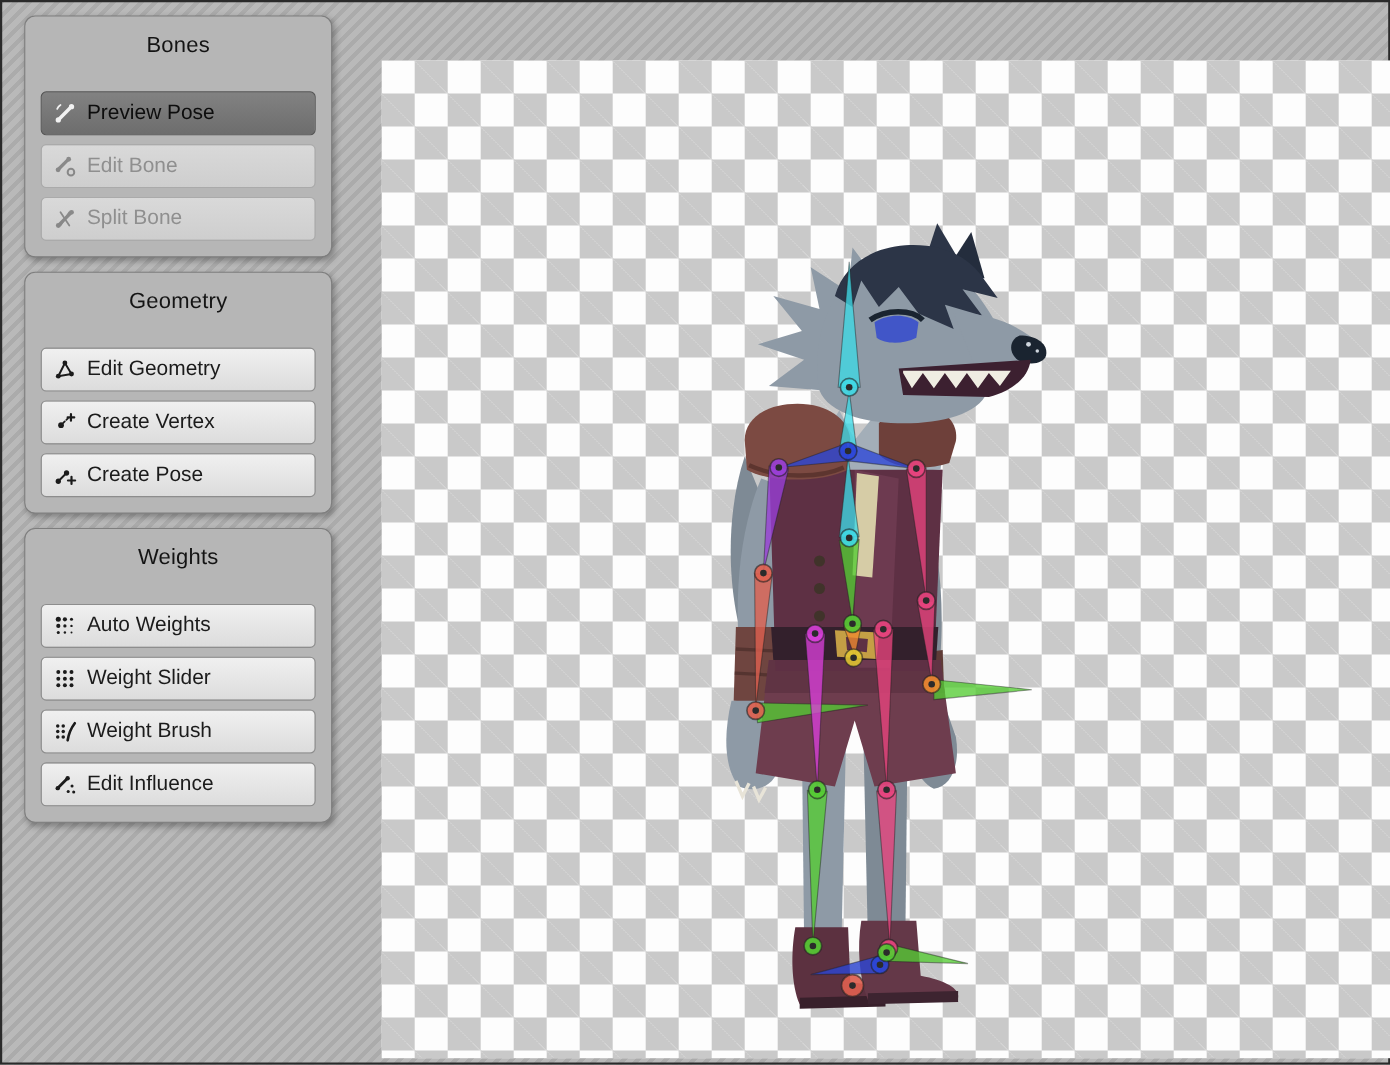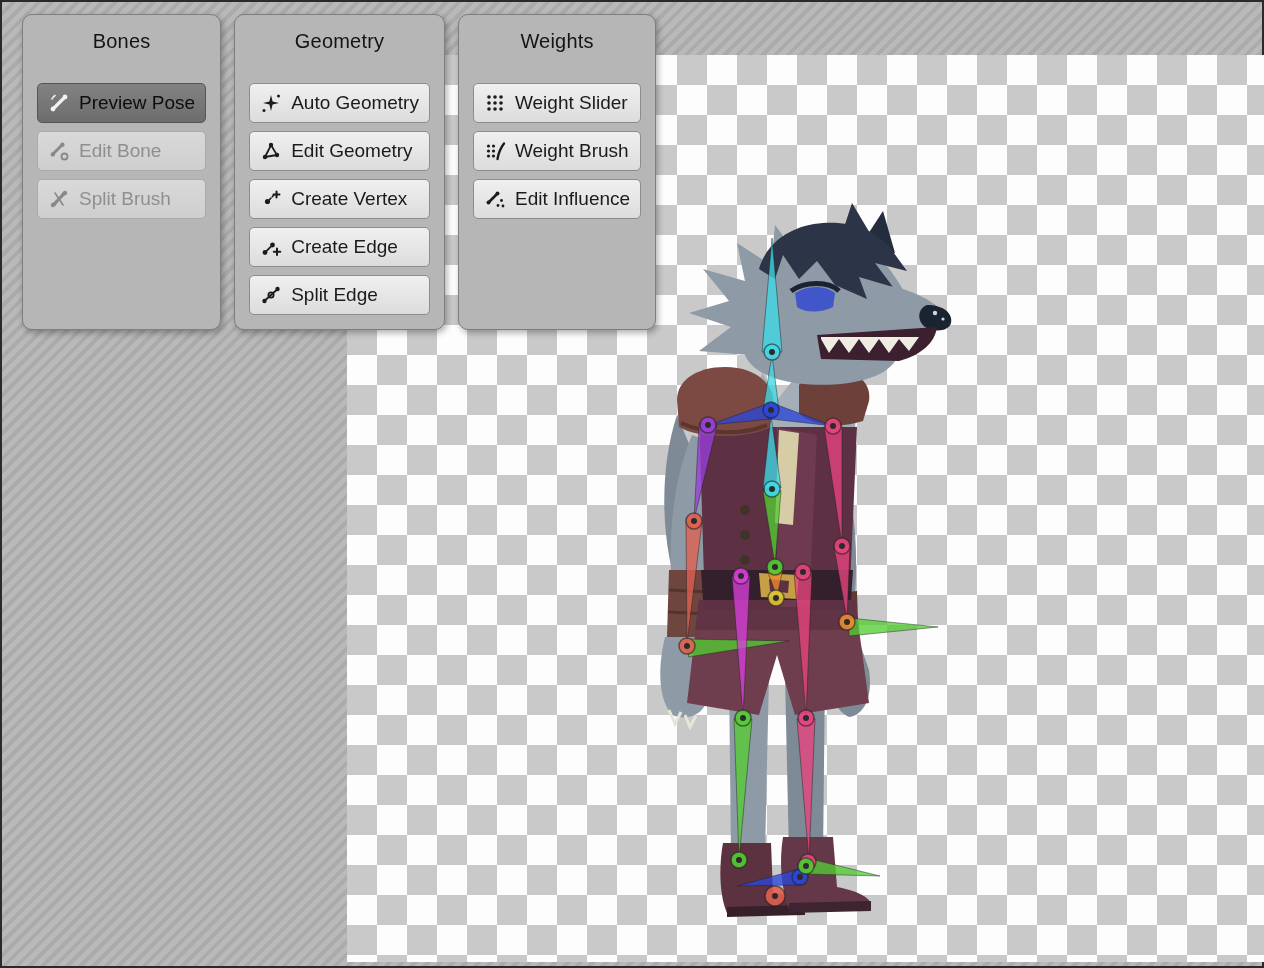--- a/index.html
+++ b/index.html
@@ -13,21 +13,21 @@
   .canvas{
     position:absolute;left:347px;top:55px;width:917px;height:907px;
     background-color:#fdfdfd;
     background-image:
       linear-gradient(45deg,#c9c9c9 25%,transparent 25%,transparent 75%,#c9c9c9 75%),
       linear-gradient(45deg,#c9c9c9 25%,transparent 25%,transparent 75%,#c9c9c9 75%);
     background-size:60px 60px;
     background-position:0 0,30px 30px;
   }
   .scene{position:absolute;left:0;top:0;display:block;}
-  .tool-panels{position:absolute;left:22px;top:14px;width:280px;display:flex;flex-direction:row;gap:13px;}
+  .tool-panels{position:absolute;left:22px;top:14px;width:280px;display:flex;flex-direction:column;gap:13px;}
   .panel{
     background:#b6b6b6;border:1px solid #7e7e7e;border-radius:10px;
     box-shadow:2px 3px 6px rgba(0,0,0,0.3);
     padding:12px 14px 14px;box-sizing:border-box;
   }
   .panel-title{
     font-size:20px;line-height:28px;text-align:center;color:#141414;
     margin:0 0 28px;font-weight:500;letter-spacing:.2px;
   }
   .tool-btn{
@@ -208,34 +208,26 @@
         </svg>
         <span class="btn-label">Edit Bone</span>
       </button>
       <button class="tool-btn disabled" disabled="">
         <svg class="icon" viewBox="0 0 22 22" fill="none" stroke="currentColor" stroke-linecap="round">
           <path d="M6.2 15.8 L15.8 6.2" stroke-width="3"></path>
           <circle cx="5" cy="17" r="2.2" fill="currentColor" stroke="none"></circle>
           <circle cx="17" cy="5" r="2.2" fill="currentColor" stroke="none"></circle>
           <path d="M7 5 L15 17 M15 5 L7 17" stroke-width="1.6"></path>
         </svg>
-        <span class="btn-label">Split Brush</span>
+        <span class="btn-label">Split Bone</span>
       </button>
     </div>
 
     <div class="panel">
       <div class="panel-title">Geometry</div>
-      <button class="tool-btn">
-        <svg class="icon" viewBox="0 0 22 22" fill="none" stroke="currentColor" stroke-linecap="round">
-          <path d="M11 3 L12.6 9.4 L19 11 L12.6 12.6 L11 19 L9.4 12.6 L3 11 L9.4 9.4 Z" fill="currentColor" stroke="none"></path>
-          <circle cx="18.5" cy="4" r="1.5" fill="currentColor" stroke="none"></circle>
-          <circle cx="4" cy="18.5" r="1.5" fill="currentColor" stroke="none"></circle>
-        </svg>
-        <span class="btn-label">Auto Geometry</span>
-      </button>
       <button class="tool-btn">
         <svg class="icon" viewBox="0 0 22 22" fill="none" stroke="currentColor" stroke-linecap="round">
           <path d="M5 17 L11 5 L17 15 Z" stroke-width="1.8"></path>
           <circle cx="5" cy="17" r="2.2" fill="currentColor" stroke="none"></circle>
           <circle cx="11" cy="5" r="2.2" fill="currentColor" stroke="none"></circle>
           <circle cx="17" cy="15" r="2.2" fill="currentColor" stroke="none"></circle>
         </svg>
         <span class="btn-label">Edit Geometry</span>
       </button>
       <button class="tool-btn">
@@ -246,35 +238,40 @@
         </svg>
         <span class="btn-label">Create Vertex</span>
       </button>
       <button class="tool-btn">
         <svg class="icon" viewBox="0 0 22 22" fill="none" stroke="currentColor" stroke-linecap="round">
           <circle cx="5" cy="16.5" r="2.4" fill="currentColor" stroke="none"></circle>
           <circle cx="12.5" cy="9" r="2.4" fill="currentColor" stroke="none"></circle>
           <path d="M6.6 14.9 L10.9 10.6" stroke-width="1.8"></path>
           <path d="M17 12.5 v6.5 M13.8 15.8 h6.5" stroke-width="2"></path>
         </svg>
-        <span class="btn-label">Create Edge</span>
-      </button>
-      <button class="tool-btn">
-        <svg class="icon" viewBox="0 0 22 22" fill="none" stroke="currentColor" stroke-linecap="round">
-          <circle cx="4.5" cy="17" r="2.2" fill="currentColor" stroke="none"></circle>
-          <circle cx="17.5" cy="5" r="2.2" fill="currentColor" stroke="none"></circle>
-          <path d="M6 15.5 L16 6.5" stroke-width="1.8"></path>
-          <circle cx="11" cy="11" r="2.6" stroke-width="1.8"></circle>
-        </svg>
-        <span class="btn-label">Split Edge</span>
+        <span class="btn-label">Create Pose</span>
       </button>
     </div>
 
     <div class="panel">
       <div class="panel-title">Weights</div>
+      <button class="tool-btn">
+        <svg class="icon" viewBox="0 0 22 22" fill="currentColor">
+          <circle cx="5" cy="5" r="2.3"></circle>
+            <circle cx="11" cy="5" r="1.9"></circle>
+            <circle cx="17" cy="5" r="1.4"></circle>
+          <circle cx="5" cy="11" r="1.9"></circle>
+            <circle cx="11" cy="11" r="1.5"></circle>
+            <circle cx="17" cy="11" r="1.1"></circle>
+          <circle cx="5" cy="17" r="1.4"></circle>
+            <circle cx="11" cy="17" r="1.1"></circle>
+            <circle cx="17" cy="17" r="0.9"></circle>
+        </svg>
+        <span class="btn-label">Auto Weights</span>
+      </button>
       <button class="tool-btn">
         <svg class="icon" viewBox="0 0 22 22" fill="currentColor">
           <circle cx="5" cy="5" r="1.8"></circle>
             <circle cx="11" cy="5" r="1.8"></circle>
             <circle cx="17" cy="5" r="1.8"></circle>
           <circle cx="5" cy="11" r="1.8"></circle>
             <circle cx="11" cy="11" r="1.8"></circle>
             <circle cx="17" cy="11" r="1.8"></circle>
           <circle cx="5" cy="17" r="1.8"></circle>
             <circle cx="11" cy="17" r="1.8"></circle>

